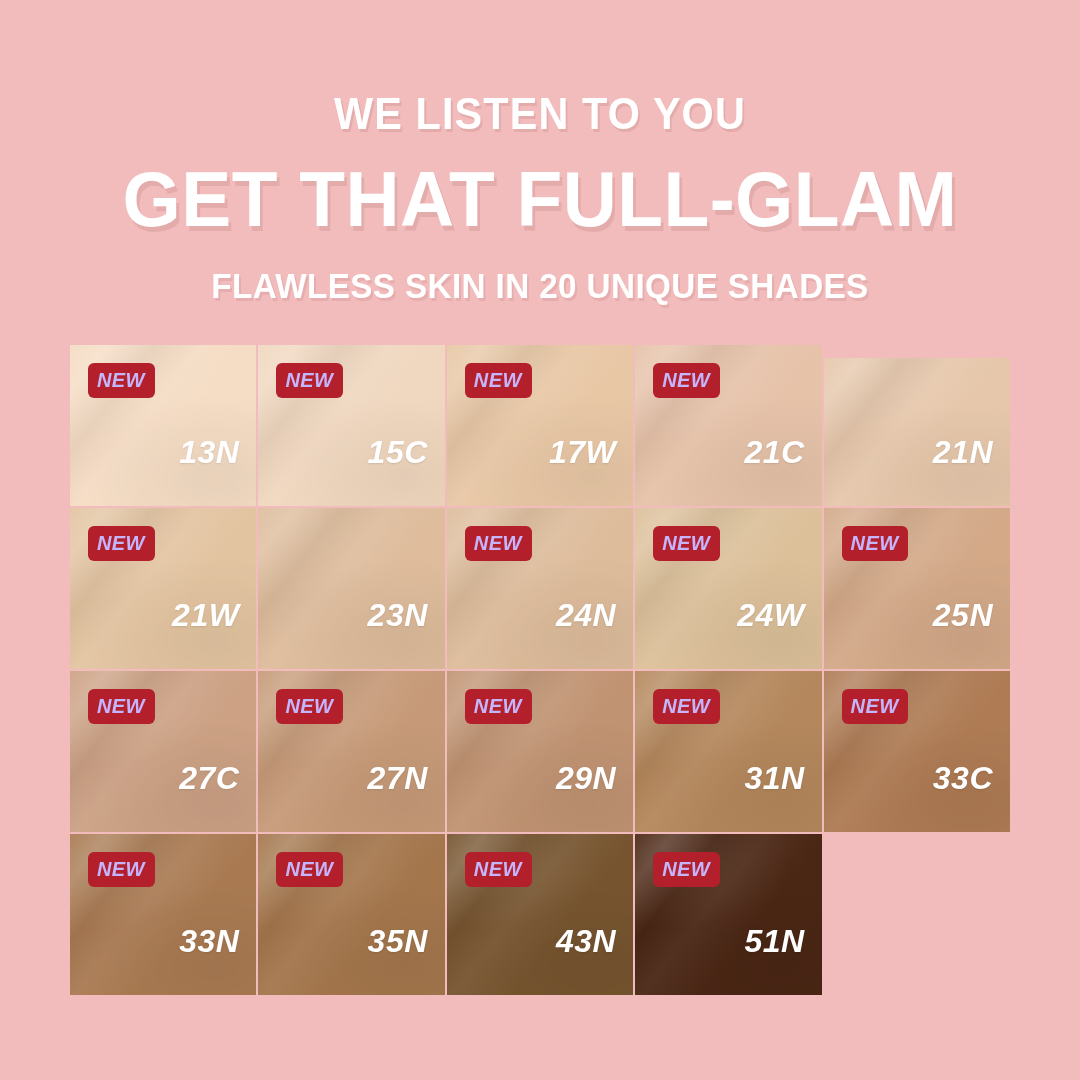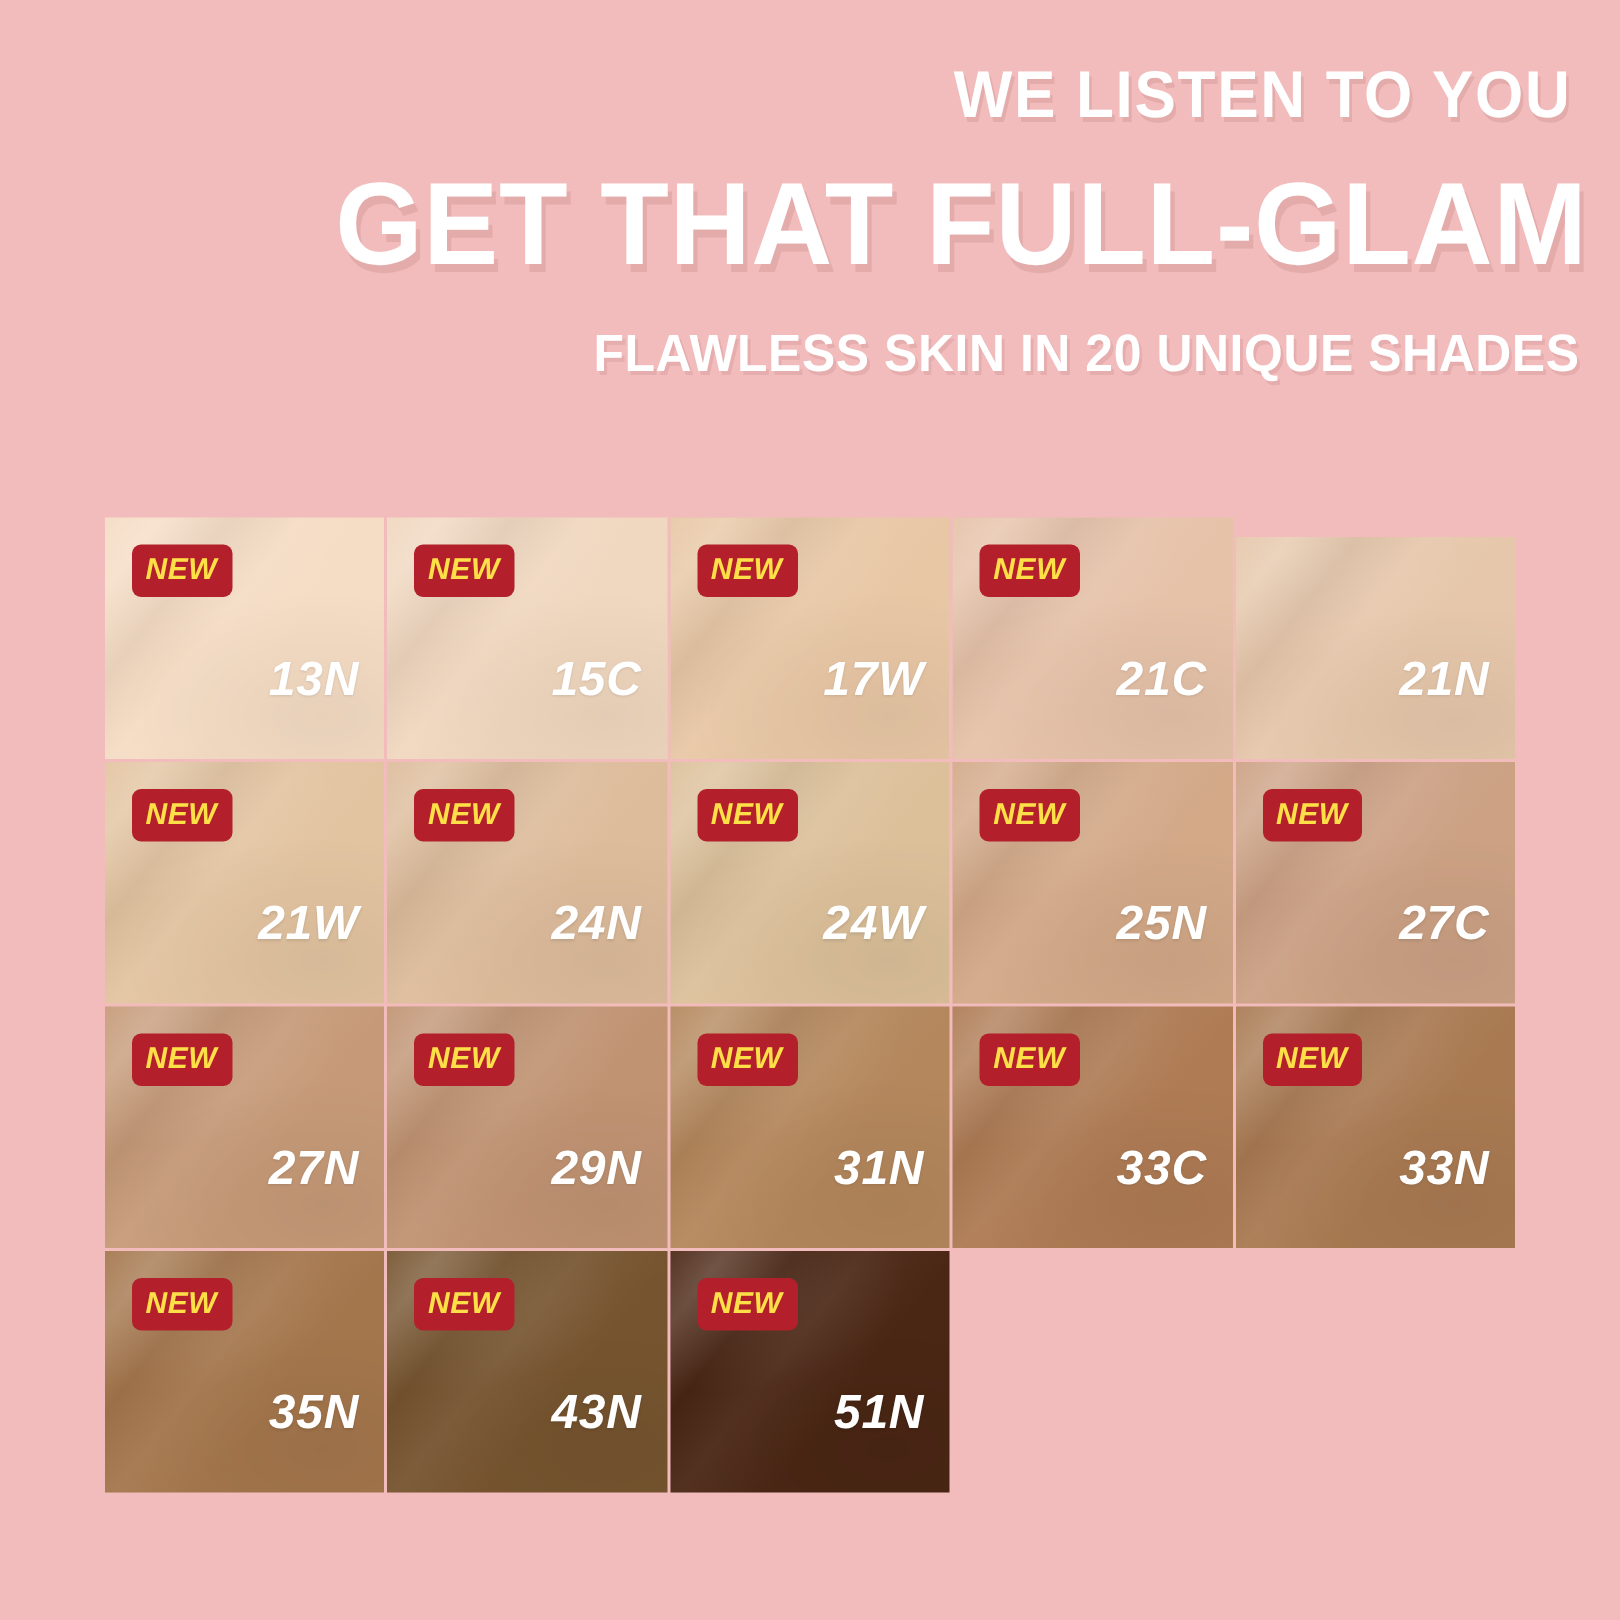--- a/index.html
+++ b/index.html
@@ -21,22 +21,22 @@
     height: 1080px;
     position: relative;
     display: flex;
     flex-direction: column;
     align-items: center;
   }
 
   
   .header {
     width: 100%;
-    text-align: right;
-    padding-top: 42px;
+    text-align: center;
+    padding-top: 92px;
   }
 
   .eyebrow {
     font-size: 44px;
     font-weight: 700;
     letter-spacing: 1.2px;
     color: #ffffff;
     line-height: 1;
     text-shadow: 2px 3px 0 rgba(210,150,150,0.45);
     font-stretch: condensed;
@@ -112,21 +112,21 @@
       radial-gradient(95% 70% at 18% 10%,
         rgba(255,255,255,0.10) 0%,
         rgba(255,255,255,0.00) 70%);
   }
 
   .badge-new {
     position: absolute;
     left: 18px;
     top: 18px;
     background: #b3202b;
-    color: #fde047;
+    color: #c4b5fd;
     font-size: 20px;
     font-weight: 700;
     font-style: italic;
     letter-spacing: 0.4px;
     line-height: 1;
     padding: 7px 10px 8px 9px;
     border-radius: 6px;
     z-index: 3;
   }
 
@@ -185,20 +185,25 @@
           <div class="sheen-a"></div>
           <div class="sheen-b"></div>
           <div class="shade-code">21N</div>
         </div>
         <div class="swatch" style="background: rgb(227, 196, 161);">
           <div class="sheen-a"></div>
           <div class="sheen-b"></div>
           <div class="badge-new">NEW</div>
           <div class="shade-code">21W</div>
         </div>
+        <div class="swatch" style="background: rgb(222, 188, 156);">
+          <div class="sheen-a"></div>
+          <div class="sheen-b"></div>
+          <div class="shade-code">23N</div>
+        </div>
         <div class="swatch" style="background: rgb(221, 188, 155);">
           <div class="sheen-a"></div>
           <div class="sheen-b"></div>
           <div class="badge-new">NEW</div>
           <div class="shade-code">24N</div>
         </div>
         <div class="swatch" style="background: rgb(220, 192, 154);">
           <div class="sheen-a"></div>
           <div class="sheen-b"></div>
           <div class="badge-new">NEW</div>

